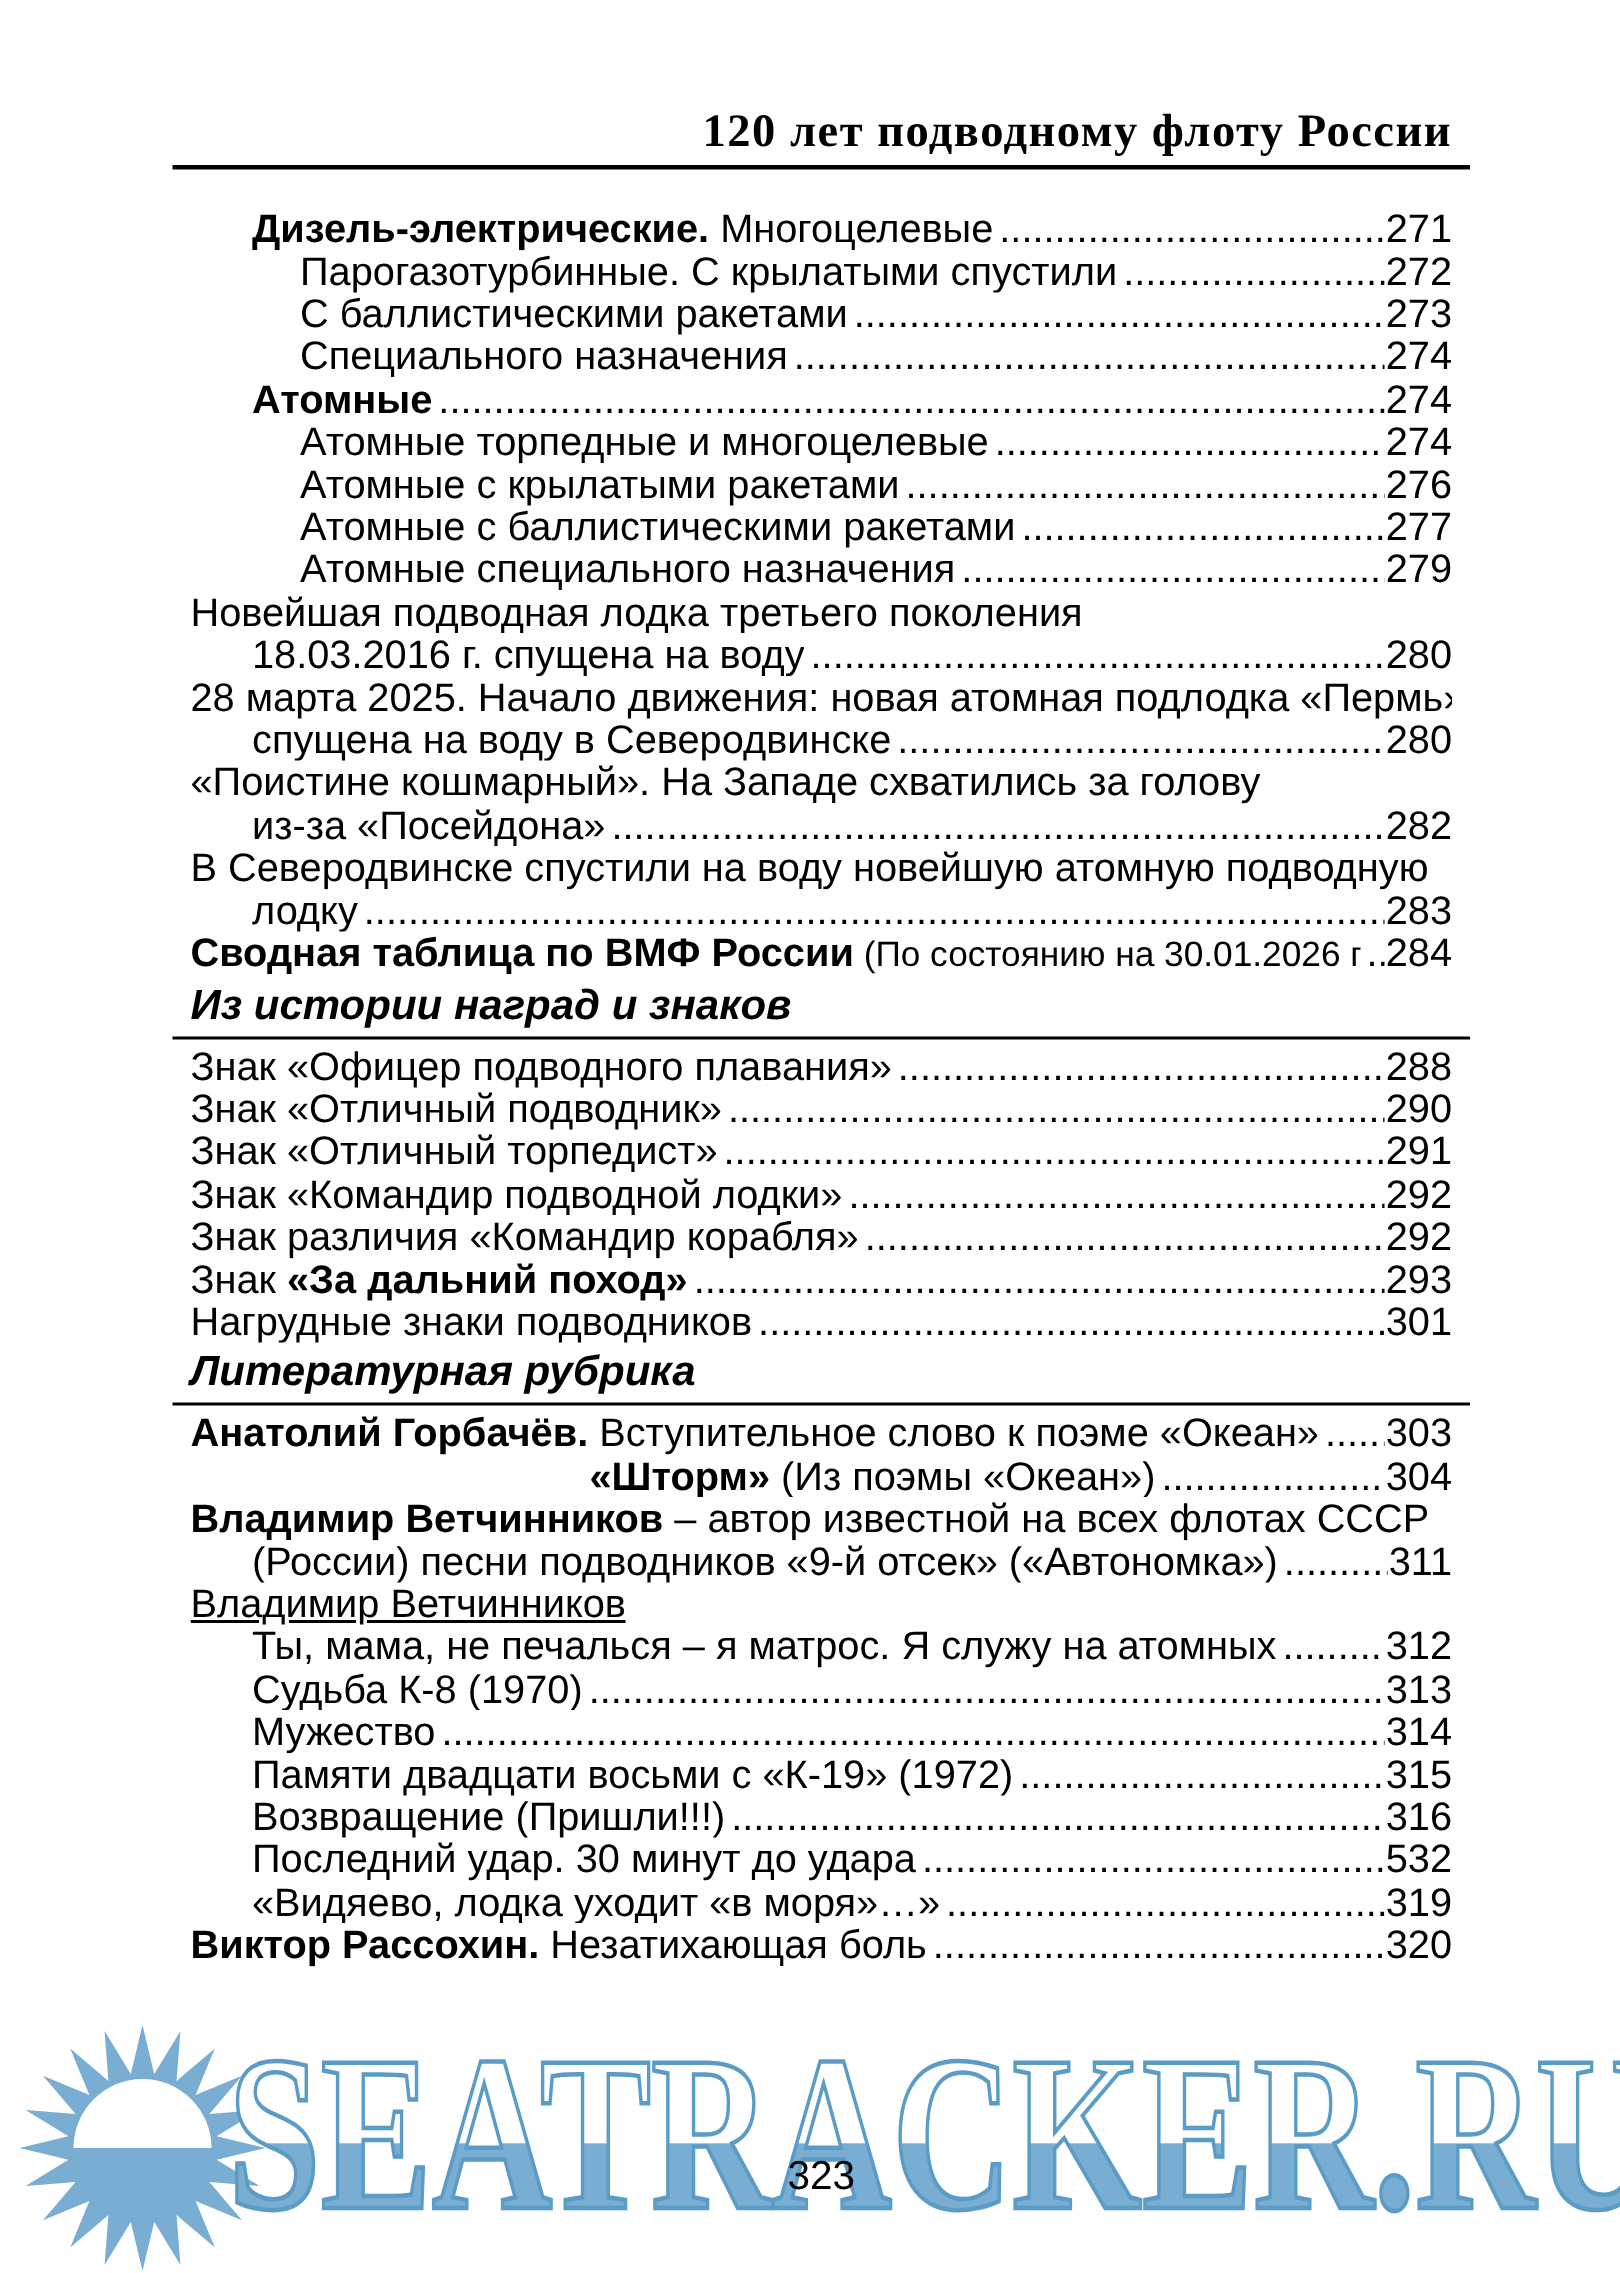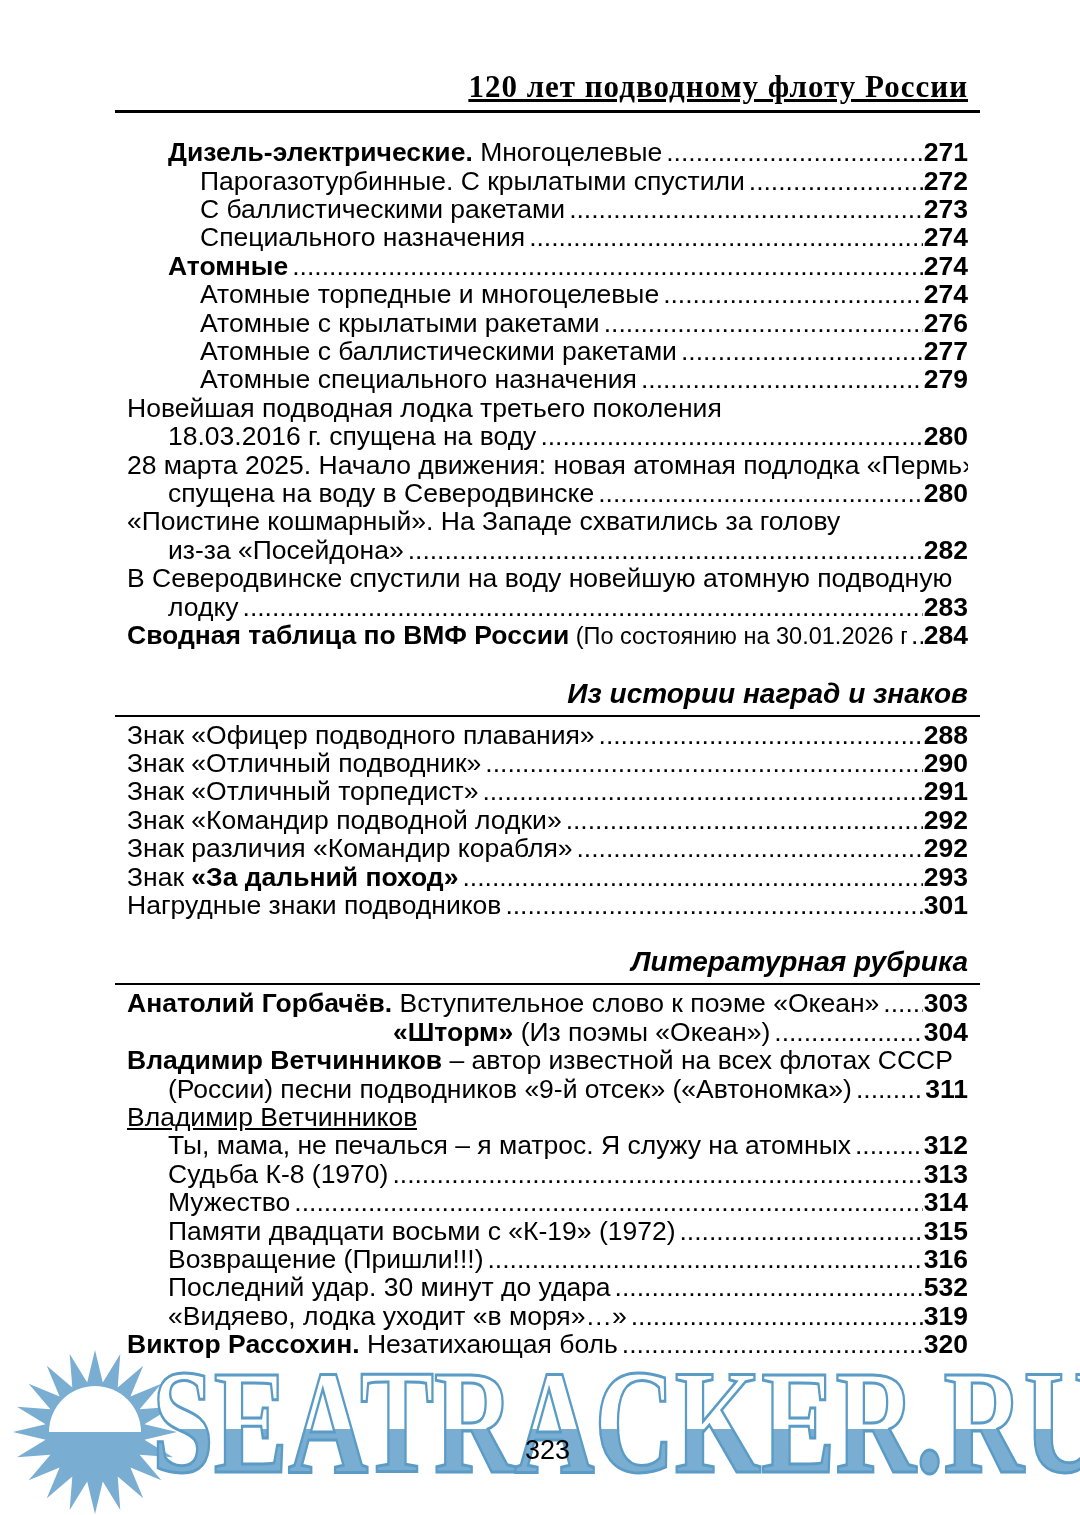--- a/index.html
+++ b/index.html
@@ -13,38 +13,38 @@
   .wm-layer{position:absolute;inset:0;z-index:0;}
   .wm-text-svg{position:absolute;left:152px;top:1356px;}
   .wm-sun-svg{position:absolute;left:0px;top:1340px;}
   
   .page-content{
     position:absolute;left:127px;top:0;width:841px;z-index:1;
   }
   .header-title{
     padding-top:68px;text-align:right;
     font-family:"Liberation Serif","DejaVu Serif",serif;
-    font-weight:bold;font-size:31px;letter-spacing:1px;line-height:1.2;text-decoration:underline;
+    font-weight:bold;font-size:31px;letter-spacing:1px;line-height:1.2;
   }
   .top-rule{border:0;border-top:3px solid #000;margin:5px -12px 0 -12px;}
   .toc-block{margin-top:25px;}
   .toc-row{display:flex;align-items:baseline;line-height:28.4px;}
   .txt{flex:0 1 auto;white-space:nowrap;overflow:hidden;}
   .ind1{padding-left:41px;}
   .ind2{padding-left:73px;}
   .ind3{padding-left:266px;align-items:flex-end;}
   .seg-bold{font-weight:bold;}
   .seg-underline{text-decoration:underline;}
   .seg-small{font-size:23.5px;}
   .leader{flex:1 1 12px;min-width:10px;overflow:hidden;white-space:nowrap;padding-left:4px;}
   .leader::after{content:"..................................................................................................................................................................................................";}
-  .pagenum{flex:0 0 auto;padding-left:1px;font-weight:bold;}
+  .pagenum{flex:0 0 auto;padding-left:1px;}
   .section-head{
-    text-align:right;font-weight:bold;font-style:italic;font-size:28px;
-    margin-top:28px;line-height:30px;
+    text-align:left;font-weight:bold;font-style:italic;font-size:28px;
+    margin-top:4px;line-height:30px;
   }
   .section-rule{border:0;border-top:2px solid #000;margin:6px -12px 4px -12px;}
   .footer-pagenum{
     position:absolute;left:127px;top:1435px;width:841px;z-index:1;
     text-align:center;font-size:27px;
   }
 </style>
 </head>
 <body>
 

